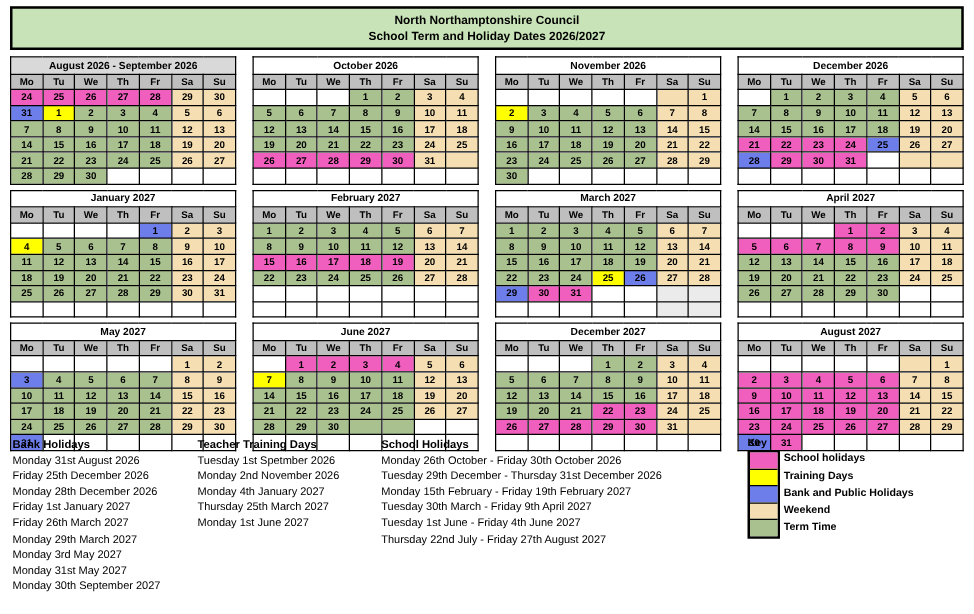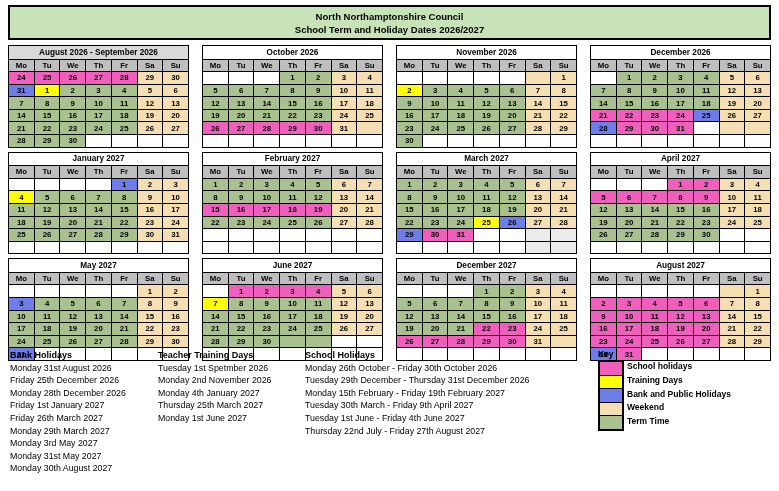--- a/index.html
+++ b/index.html
@@ -892,21 +892,21 @@
   <div class="list-col" style="left:10px" id="col-bank">
       <div class="list-heading">Bank Holidays</div>
       <div>Monday 31st August 2026</div>
       <div>Friday 25th December 2026</div>
       <div>Monday 28th December 2026</div>
       <div>Friday 1st January 2027</div>
       <div>Friday 26th March 2027</div>
       <div>Monday 29th March 2027</div>
       <div>Monday 3rd May 2027</div>
       <div>Monday 31st May 2027</div>
-      <div>Monday 30th August 2027</div>
+      <div>Monday 30th September 2027</div>
     </div>
   <div class="list-col" style="left:158px" id="col-training">
       <div class="list-heading">Teacher Training Days</div>
       <div>Tuesday 1st Spetmber 2026</div>
       <div>Monday 2nd November 2026</div>
       <div>Monday 4th January 2027</div>
       <div>Thursday 25th March 2027</div>
       <div>Monday 1st June 2027</div>
     </div>
   <div class="list-col" style="left:305px" id="col-school">

